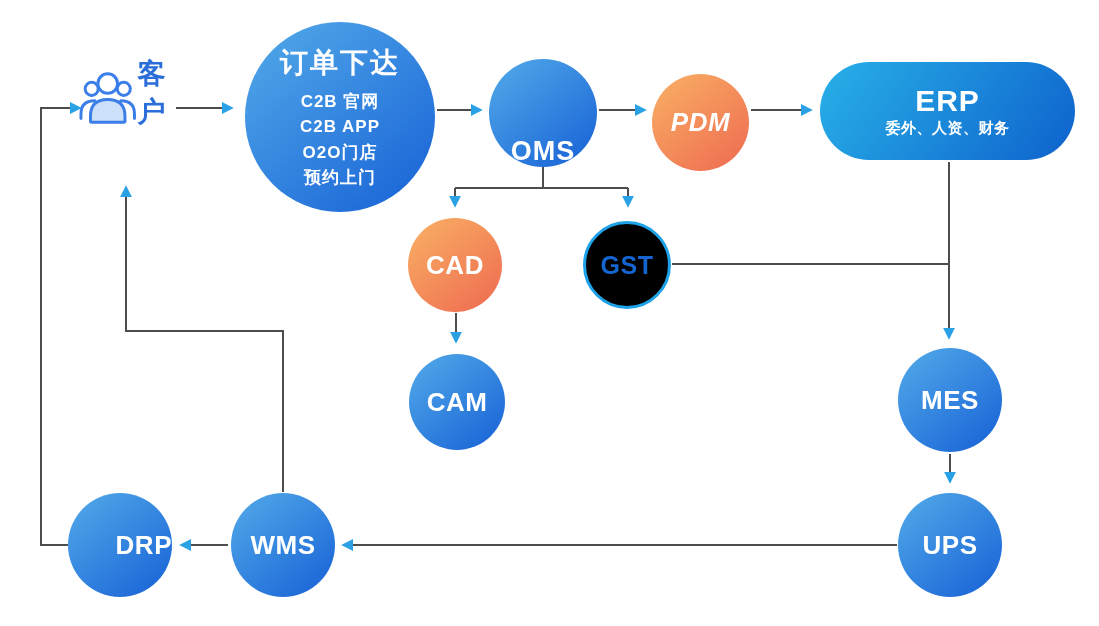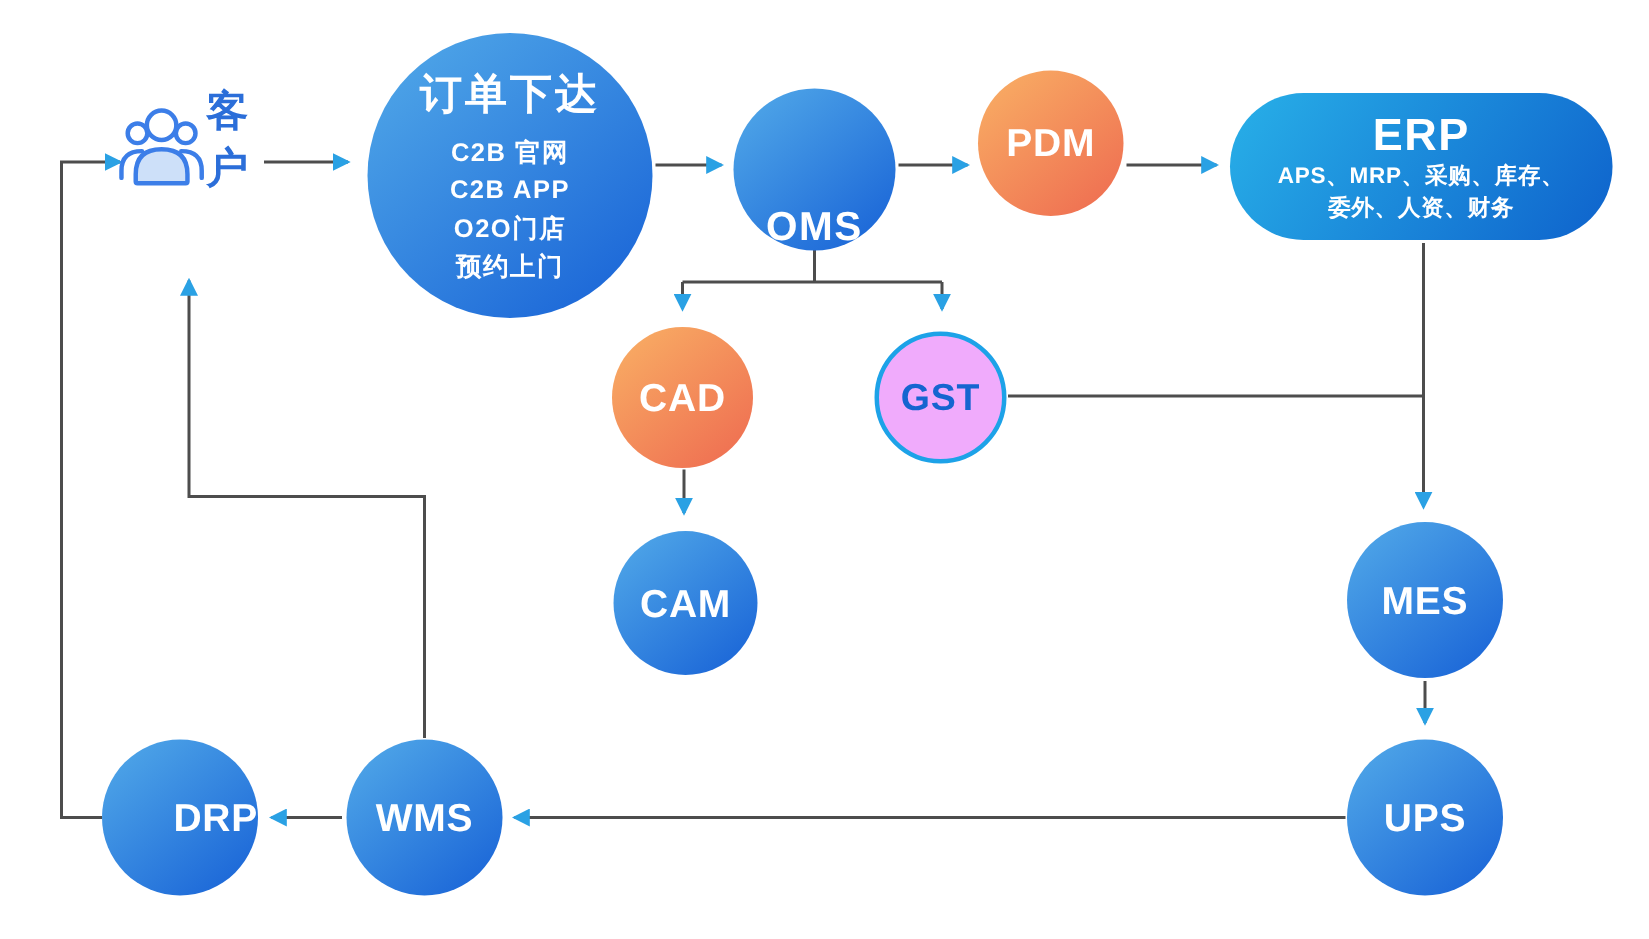--- a/index.html
+++ b/index.html
@@ -16,21 +16,21 @@
   .circle{border-radius:50%;}
   .blue{background:linear-gradient(140deg,#53abe9 0%,#1660d6 100%);}
   .orange{background:linear-gradient(140deg,#f9b165 0%,#ee6950 100%);}
   .erp-pill{
     border-radius:49px;
     background:linear-gradient(125deg,#28b0e8 0%,#0e62cc 100%);
   }
   .label{font-size:26px;letter-spacing:0.5px;}
   .label-lg{font-size:27px;letter-spacing:1px;}
   .gst{
-    background:#f0abfc;border:3px solid #1da2e8;color:#1565d0;
+    background:#000000;border:3px solid #1da2e8;color:#1565d0;
   }
   .gst .label{font-size:25px;}
   .order-title{font-size:28px;letter-spacing:2px;margin-bottom:7px;}
   .order-line{font-size:17px;line-height:1.5;letter-spacing:1px;}
   .erp-title{font-size:30px;letter-spacing:1px;line-height:1.1;}
   .erp-line{font-size:15px;line-height:1.4;letter-spacing:0.5px;}
   .customer{
     position:absolute;left:78px;top:53px;width:100px;z-index:1;
     display:flex;flex-direction:row;align-items:flex-start;
   }
@@ -88,27 +88,26 @@
     <div class="order-line">C2B 官网</div>
     <div class="order-line">C2B APP</div>
     <div class="order-line">O2O门店</div>
     <div class="order-line">预约上门</div>
   </div>
 
   <div class="node circle blue" style="left:489px;top:59px;width:108px;height:108px;justify-content:flex-end;">
     <span class="label-lg">OMS</span>
   </div>
 
-  <div class="node circle orange" style="left:652px;top:47px;width:97px;height:97px;">
+  <div class="node circle orange" style="left:652px;top:74px;width:97px;height:97px;font-style:italic;">
     <span class="label">PDM</span>
   </div>
 
   <div class="node erp-pill" style="left:820px;top:62px;width:255px;height:98px;">
     <div class="erp-title">ERP</div>
-    <div class="erp-line">APS、MRP、采购、库存、</div>
     <div class="erp-line">委外、人资、财务</div>
   </div>
 
   <div class="node circle orange" style="left:408px;top:218px;width:94px;height:94px;">
     <span class="label">CAD</span>
   </div>
 
   <div class="node circle gst" style="left:583px;top:221px;width:88px;height:88px;">
     <span class="label">GST</span>
   </div>

